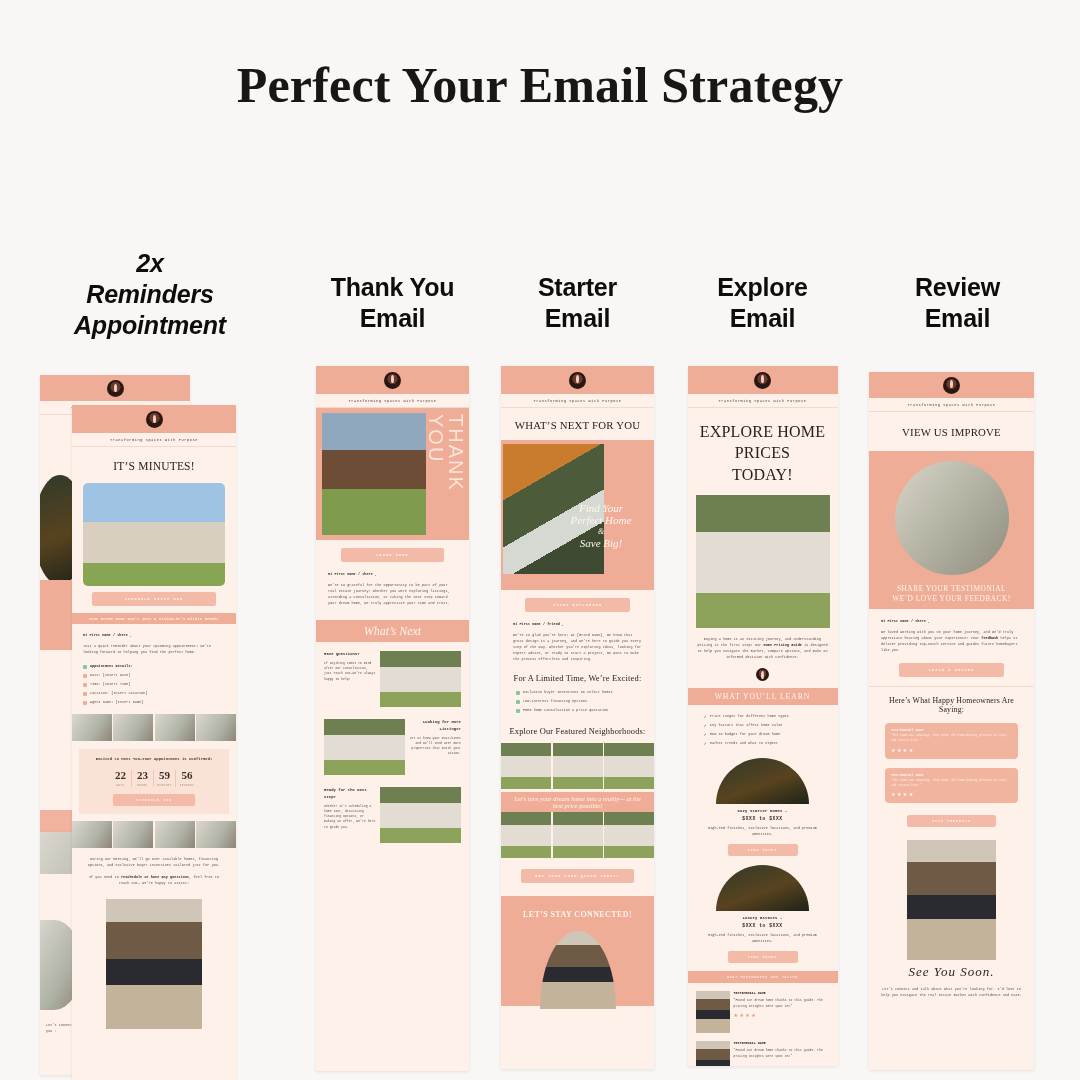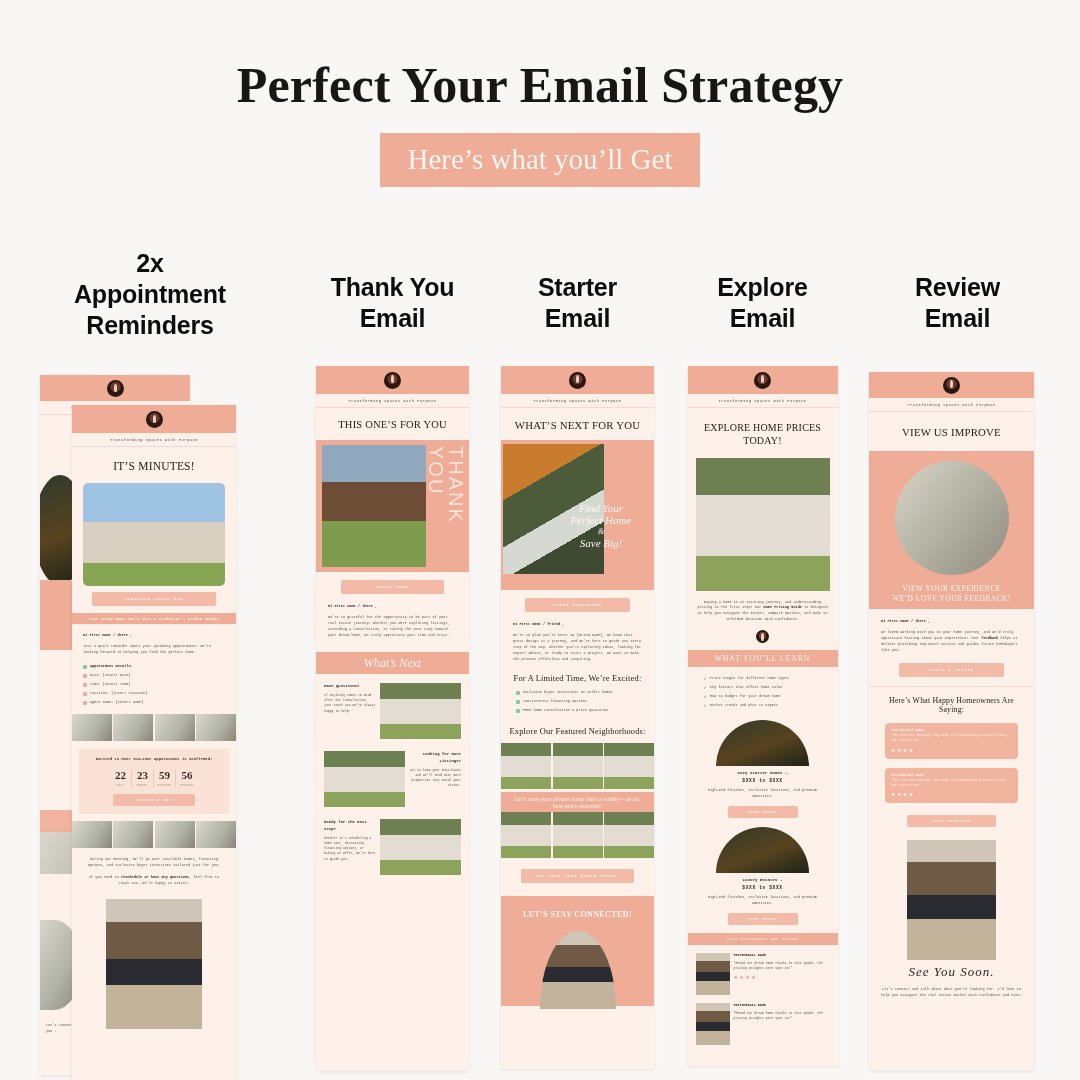--- a/index.html
+++ b/index.html
@@ -135,30 +135,29 @@
   .testi{background:#F1B59F;border-radius:4px;padding:5px 6px 6px;}
   .testi-name{font-family:"Liberation Mono",monospace;font-size:3.4px;font-weight:700;color:#FFF4EE;}
   .testi-txt{font-family:"Liberation Mono",monospace;font-size:3px;color:#FEEDE4;line-height:1.6;margin:2px 0 3px;}
   .cb{display:flex;gap:4px;align-items:flex-start;}
 </style>
 </head>
 <body>
 
 <div class="hero">
   <div class="hero-title">Perfect Your Email Strategy</div>
-  <div class="hero-badge">Here’s what you’ll Get</div>
 </div>
 
 <div class="cols">
 
   <div class="col" style="width:300px;">
-    <div class="col-head" style="padding:16px 40px 0;">
+    <div class="col-head" style="padding:16px 40px 0;font-style:italic;">
       <div>2x</div>
+      <div>Reminders</div>
       <div>Appointment</div>
-      <div>Reminders</div>
     </div>
 
     <div class="mock-wrap" style="width:230px;height:740px;margin-top:35px;margin-left:40px;position:relative;">
 
       <div class="mock" style="position:absolute;left:0;top:0;width:150px;height:700px;">
         <div class="band" style="height:26px;padding-top:5px;">
           <div class="logo-badge"></div>
         </div>
         <div class="tagline">Transforming Spaces with Purpose</div>
         <div class="hr-line"></div>
@@ -275,21 +274,20 @@
     <div class="col-head" style="padding:40px 10px 0;">
       <div>Thank You</div>
       <div>Email</div>
     </div>
     <div class="mock" style="width:153px;height:705px;margin:32px auto 0;">
       <div class="band" style="height:28px;padding-top:6px;">
         <div class="logo-badge"></div>
       </div>
       <div class="tagline">Transforming Spaces with Purpose</div>
       <div class="hr-line"></div>
-      <div class="serif-h" style="padding:11px 0 10px;font-size:10.5px;">THIS ONE’S FOR YOU</div>
 
       <div class="band" style="height:132px;padding:5px 0 5px 6px;position:relative;">
         <div class="photo ph-house2" style="width:104px;height:122px;"></div>
         <div class="vert-thanks">THANK YOU</div>
       </div>
       <div style="padding:8px 25px 0;">
         <div class="cta">LEARN MORE</div>
       </div>
       <div style="padding:10px 12px 0;">
         <div class="body-copy bold-line">Hi  First name / there ,</div>
@@ -397,21 +395,21 @@
     <div class="col-head" style="padding:40px 10px 0;">
       <div>Explore</div>
       <div>Email</div>
     </div>
     <div class="mock" style="width:150px;height:700px;margin:32px auto 0;">
       <div class="band" style="height:28px;padding-top:6px;">
         <div class="logo-badge"></div>
       </div>
       <div class="tagline">Transforming Spaces with Purpose</div>
       <div class="hr-line"></div>
-      <div class="serif-h" style="padding:13px 6px 10px;font-size:10px;line-height:1.35;">
+      <div class="serif-h" style="padding:13px 6px 10px;font-size:16px;line-height:1.35;">
         <div>EXPLORE HOME PRICES</div>
         <div>TODAY!</div>
       </div>
       <div style="padding:0 8px;">
         <div class="photo ph-house3" style="height:133px;"></div>
       </div>
       <div style="padding:9px 9px 0;text-align:center;">
         <div class="body-copy"><span>Buying a home is an exciting journey, and understanding pricing is the first step! Our </span><span class="bold-line">Home Pricing Guide</span><span> is designed to help you navigate the market, compare options, and make an informed decision with confidence.</span></div>
       </div>
       <div style="padding:7px 0 0;">
@@ -492,21 +490,21 @@
       <div class="band" style="height:26px;padding-top:5px;">
         <div class="logo-badge"></div>
       </div>
       <div class="tagline">Transforming Spaces with Purpose</div>
       <div class="hr-line"></div>
       <div class="serif-h" style="padding:14px 0 13px;font-size:10.8px;">VIEW US IMPROVE</div>
 
       <div class="band" style="height:158px;padding-top:10px;position:relative;">
         <div class="photo ph-kitchen circle" style="width:114px;height:114px;margin:0 auto;"></div>
         <div style="text-align:center;margin-top:9px;font-family:'Liberation Serif',serif;font-size:7.4px;color:#FFF4EE;line-height:1.45;letter-spacing:.5px;">
-          <div>VIEW YOUR EXPERIENCE</div>
+          <div>SHARE YOUR TESTIMONIAL</div>
           <div>WE’D LOVE YOUR FEEDBACK!</div>
         </div>
       </div>
       <div style="padding:10px 12px 0;">
         <div class="body-copy bold-line">Hi  First name / there ,</div>
         <div class="body-copy" style="margin-top:6px;"><span>We loved working with you on your home journey, and we’d truly appreciate hearing about your experience! Your </span><span class="bold-line">feedback</span><span> helps us deliver providing top-notch service and guides future homebuyers like you.</span></div>
       </div>
       <div style="padding:9px 30px 0;">
         <div class="cta">LEAVE A REVIEW</div>
       </div>

